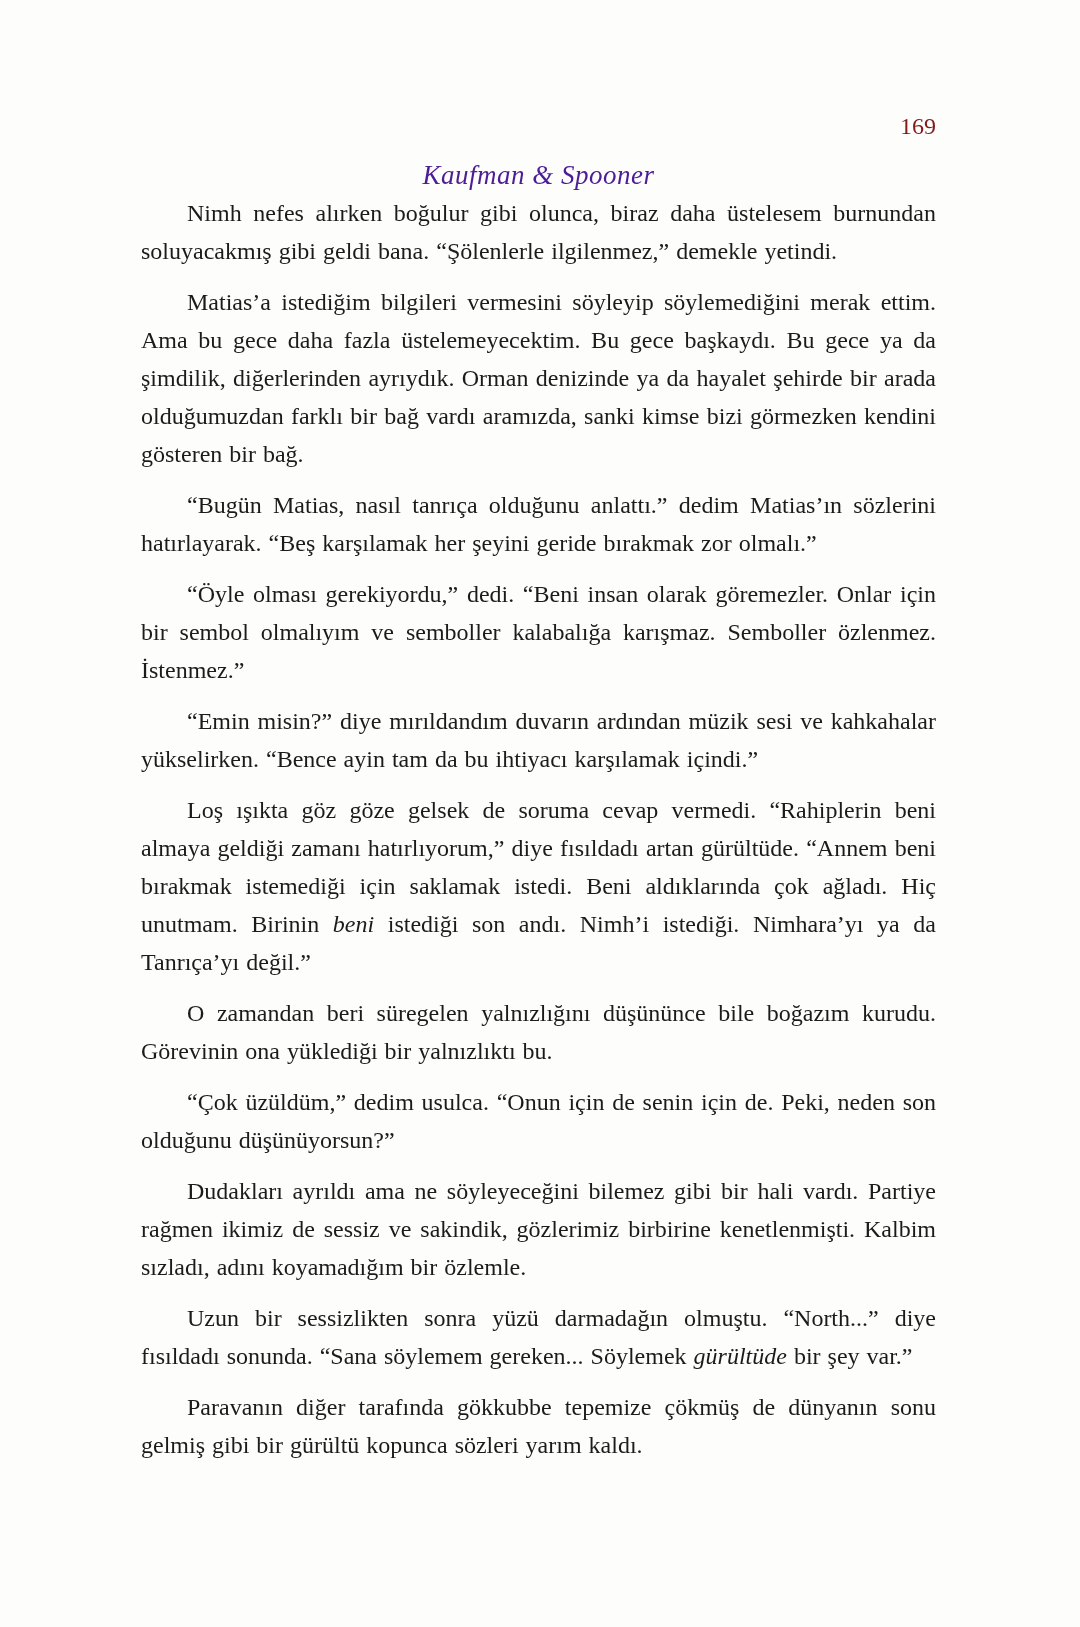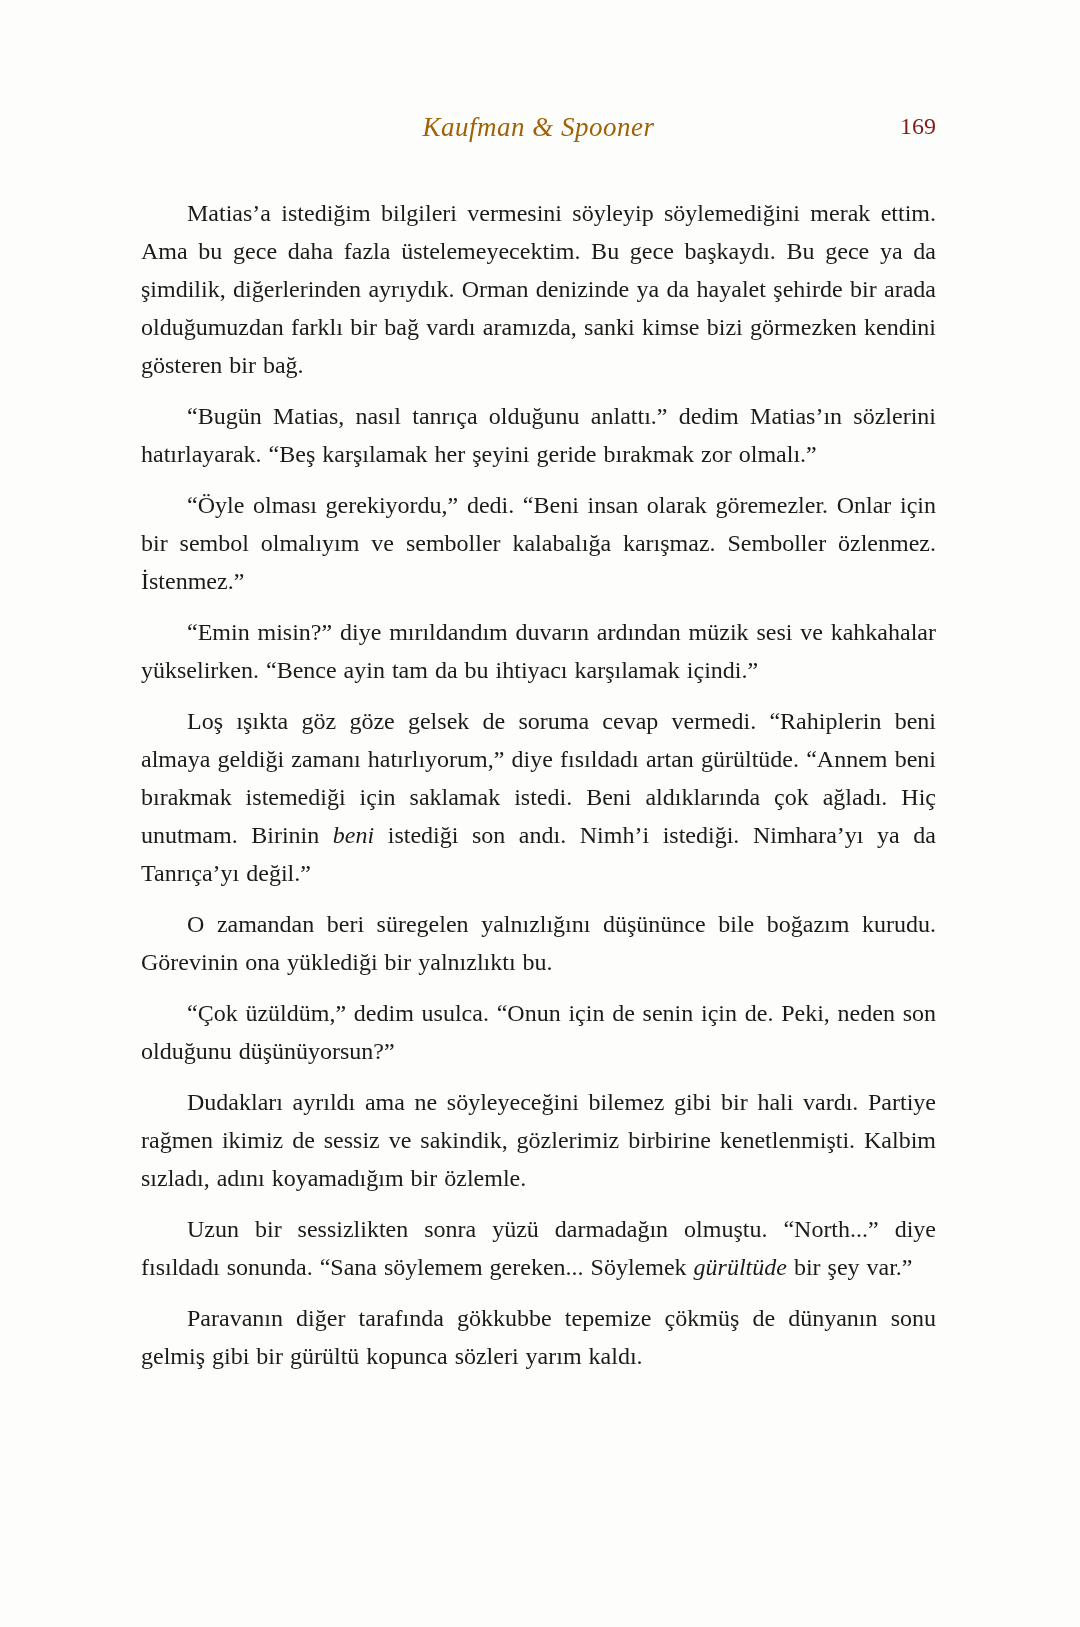--- a/index.html
+++ b/index.html
@@ -27,21 +27,22 @@
     margin-top: 112px;
   }
   .running-title {
     position: absolute;
     left: 0;
     right: 0;
     text-align: center;
     font-style: italic;
     font-size: 27px;
     letter-spacing: 0.5px;
-    color: #a16207;
+    color: #4c1d95;
+    margin-top: 48px;
   }
   .page-number {
     position: absolute;
     right: 0;
     top: 1px;
     font-size: 24px;
     font-style: normal;
     color: #7f1d1d;
   }
   .page-body {
@@ -65,20 +66,21 @@
 
 <div class="page">
 
   <div class="running-header">
     <div class="running-title">Kaufman &amp; Spooner</div>
     <div class="page-number">169</div>
   </div>
 
   <main class="page-body">
     <div>
+        <p><span>Nimh nefes alırken boğulur gibi olunca, biraz daha üstelesem burnundan soluyacakmış gibi geldi bana. “Şölenlerle ilgilenmez,” demekle yetindi.</span></p>
         <p><span>Matias’a istediğim bilgileri vermesini söyleyip söylemediğini merak ettim. Ama bu gece daha fazla üstelemeyecektim. Bu gece başkaydı. Bu gece ya da şimdilik, diğerlerinden ayrıydık. Orman denizinde ya da hayalet şehirde bir arada olduğumuzdan farklı bir bağ vardı aramızda, sanki kimse bizi görmezken kendini gösteren bir bağ.</span></p>
         <p><span>“Bugün Matias, nasıl tanrıça olduğunu anlattı.” dedim Matias’ın sözlerini hatırlayarak. “Beş karşılamak her şeyini geride bırakmak zor olmalı.”</span></p>
         <p><span>“Öyle olması gerekiyordu,” dedi. “Beni insan olarak göremezler. Onlar için bir sembol olmalıyım ve semboller kalabalığa karışmaz. Semboller özlenmez. İstenmez.”</span></p>
         <p><span>“Emin misin?” diye mırıldandım duvarın ardından müzik sesi ve kahkahalar yükselirken. “Bence ayin tam da bu ihtiyacı karşılamak içindi.”</span></p>
         <p><span>Loş ışıkta göz göze gelsek de soruma cevap vermedi. “Rahiplerin beni almaya geldiği zamanı hatırlıyorum,” diye fısıldadı artan gürültüde. “Annem beni bırakmak istemediği için saklamak istedi. Beni aldıklarında çok ağladı. Hiç unutmam. Birinin </span><em>beni</em><span> istediği son andı. Nimh’i istediği. Nimhara’yı ya da Tanrıça’yı değil.”</span></p>
         <p><span>O zamandan beri süregelen yalnızlığını düşününce bile boğazım kurudu. Görevinin ona yüklediği bir yalnızlıktı bu.</span></p>
         <p><span>“Çok üzüldüm,” dedim usulca. “Onun için de senin için de. Peki, neden son olduğunu düşünüyorsun?”</span></p>
         <p><span>Dudakları ayrıldı ama ne söyleyeceğini bilemez gibi bir hali vardı. Partiye rağmen ikimiz de sessiz ve sakindik, gözlerimiz birbirine kenetlenmişti. Kalbim sızladı, adını koyamadığım bir özlemle.</span></p>
         <p><span>Uzun bir sessizlikten sonra yüzü darmadağın olmuştu. “North...” diye fısıldadı sonunda. “Sana söylemem gereken... Söylemek </span><em>gürültüde</em><span> bir şey var.”</span></p>
         <p><span>Paravanın diğer tarafında gökkubbe tepemize çökmüş de dünyanın sonu gelmiş gibi bir gürültü kopunca sözleri yarım kaldı.</span></p>

